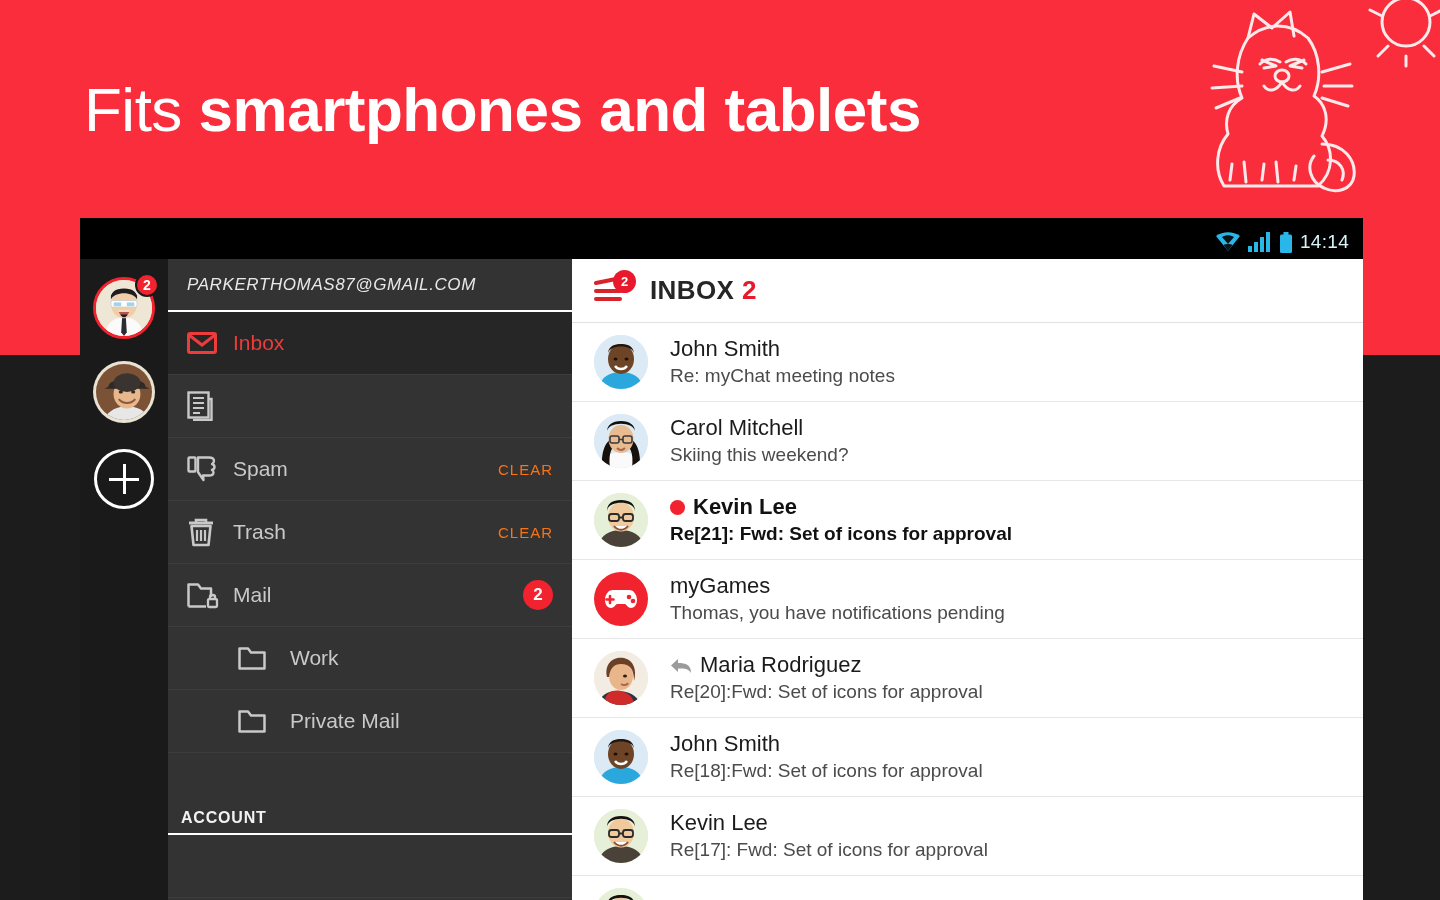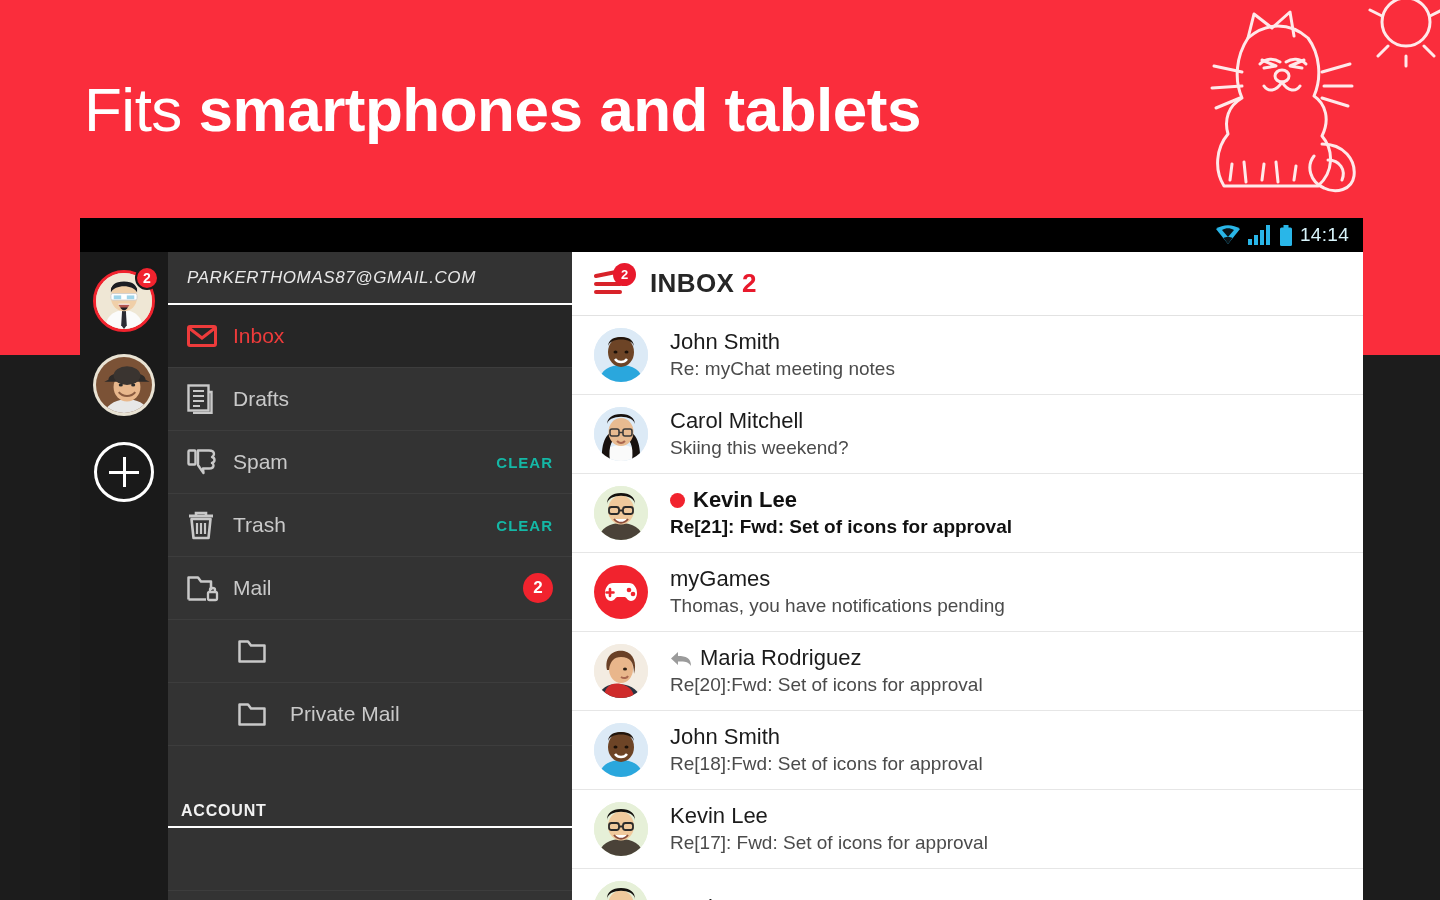--- a/index.html
+++ b/index.html
@@ -35,21 +35,21 @@
     position:absolute; left:80px; top:218px;
     width:1283px; height:682px;
     background:#000;
     overflow:hidden;
   }
 
   
   .statusbar {
     position:relative; height:34px; background:#000;
     display:flex; align-items:center; justify-content:flex-end;
-    padding-right:14px; gap:7px;
+    padding-right:14px; gap:7px;margin-top:7px;
   }
   .sb-time { color:#d8f4fb; font-size:19px; letter-spacing:0.3px; }
   .sb-icon { display:block; }
 
   
   .tablet-body { position:relative; height:648px; display:flex; }
 
   
   .rail {
     width:88px; background:#1a1a1a; flex:0 0 88px;
@@ -94,21 +94,21 @@
   .mrow {
     height:63px; display:flex; align-items:center;
     padding-left:19px; padding-right:19px;
     border-bottom:1px solid #3d3d3d;
     color:#c9c9c9; font-size:21px;
   }
   .mrow.active { background:#262626; color:#ee3b3b; }
   .mrow .ico { width:46px; flex:0 0 46px; display:flex; align-items:center; }
   .mrow .mlabel { flex:1; }
   .mrow .clear {
-    font-size:15px; color:#14b8a6; letter-spacing:1px; font-weight:700;text-align:right;
+    font-size:15px; color:#f97316; letter-spacing:1px; font-weight:400;text-align:right;
   }
   .mrow .count {
     min-width:30px; height:30px; border-radius:15px; background:#f1232e;
     color:#fff; font-size:17px; font-weight:600;
     display:flex; align-items:center; justify-content:center; padding:0 7px;
   }
   .mrow.sub { padding-left:70px; }
   .mrow.sub .ico { width:52px; flex:0 0 52px; }
   .menu-gap { height:40px; border-bottom:none; background:#333; }
   .menu-section {
@@ -266,21 +266,20 @@
 
 
         <div class="mrow">
           <span class="ico">
             <svg width="26" height="30" viewBox="0 0 26 30">
               <rect x="1.5" y="1.5" width="20" height="25" fill="none" stroke="#c9c9c9" stroke-width="2.4"></rect>
               <path d="M21.5 8 L24.5 8 L24.5 29 L6 29" fill="none" stroke="#c9c9c9" stroke-width="2.4"></path>
               <path d="M6 7 H17 M6 12 H17 M6 17 H17 M6 22 H13" stroke="#c9c9c9" stroke-width="2.2"></path>
             </svg>
           </span>
-          <span class="mlabel">Drafts</span>
         </div>
 
         <div class="mrow">
           <span class="ico">
             <svg width="30" height="28" viewBox="0 0 30 28">
               <rect x="1.5" y="2.5" width="7" height="14" rx="1" fill="none" stroke="#c9c9c9" stroke-width="2.4"></rect>
               <path d="M11 2.5 H22 C25 2.5 27 4 27 6 C27 7.5 26 8.5 25 9 C27 9.5 27.5 11 27.5 12 C27.5 13.5 26.5 14.5 25 15 C26 15.5 26.5 16.5 26.5 17.5 C26.5 19.5 24.5 20.5 22 20.5 L16 20.5 L16.5 25 L13 20 L11 17 Z" fill="none" stroke="#c9c9c9" stroke-width="2.4" stroke-linejoin="round"></path>
             </svg>
           </span>
           <span class="mlabel">Spam</span>
@@ -312,20 +311,21 @@
           <span class="mlabel">Mail</span>
           <span class="count">2</span>
         </div>
 
         <div class="mrow sub">
           <span class="ico">
             <svg width="28" height="24" viewBox="0 0 28 24">
               <path d="M1.5 22.5 V2.5 H10 L13 6.5 H26.5 V22.5 Z" fill="none" stroke="#c9c9c9" stroke-width="2.5" stroke-linejoin="round"></path>
             </svg>
           </span>
+          <span class="mlabel">Work</span>
         </div>
 
         <div class="mrow sub">
           <span class="ico">
             <svg width="28" height="24" viewBox="0 0 28 24">
               <path d="M1.5 22.5 V2.5 H10 L13 6.5 H26.5 V22.5 Z" fill="none" stroke="#c9c9c9" stroke-width="2.5" stroke-linejoin="round"></path>
             </svg>
           </span>
           <span class="mlabel">Private Mail</span>
         </div>

